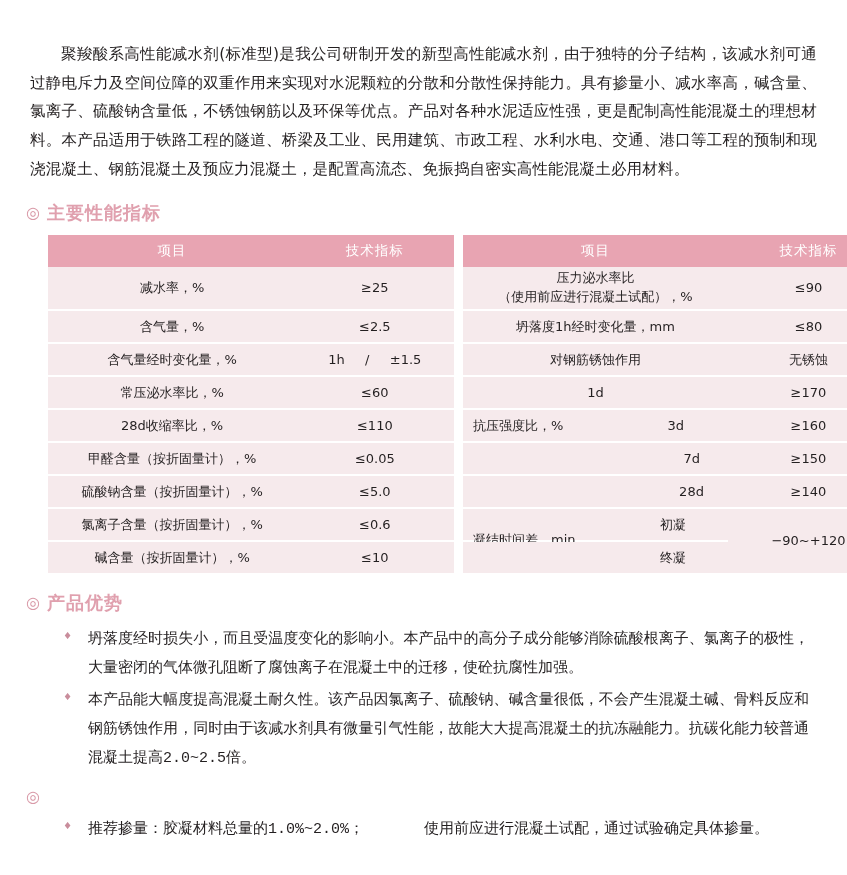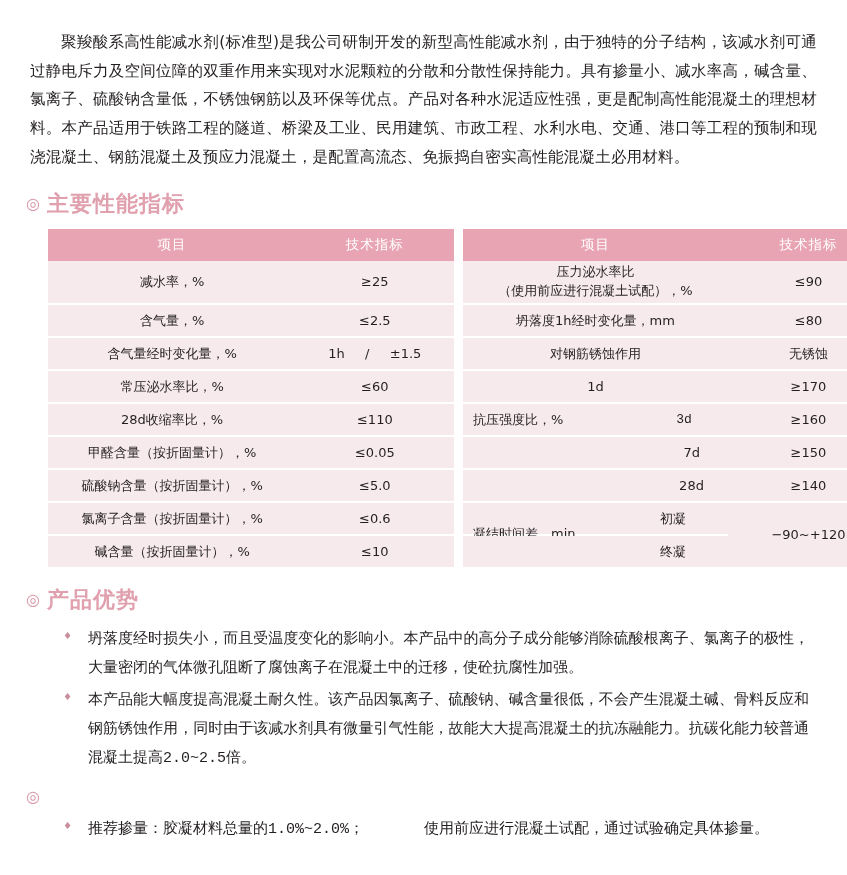--- a/index.html
+++ b/index.html
@@ -19,37 +19,37 @@
     box-sizing: border-box;
     padding: 20px 24px 10px 24px;
     position: relative;
   }
   .intro {
     font-size: 15.5px;
     line-height: 1.85;
     text-align: justify;
     text-indent: 2em;
     color: #231f20;
-    margin: 8px 6px 18px 6px;
+    margin: 20px 6px 18px 6px;
     letter-spacing: 0.2px;
   }
   .section-head {
     display: flex;
     align-items: center;
     gap: 7px;
     margin: 16px 0 10px 2px;
   }
   .section-head .marker {
     color: #d99aa8;
     font-size: 16px;
     line-height: 1;
   }
   .section-head .title {
     color: #e0a0ae;
-    font-size: 22px;
+    font-size: 18px;
     font-weight: bold;
     letter-spacing: 1px;
   }
 
   
   table.spec {
     border-collapse: collapse;
     width: 841px;
     margin: 4px 0 6px 24px;
     table-layout: fixed;
@@ -195,21 +195,21 @@
         <td class="gapcell"></td>
         <td class="item">1d</td>
         <td class="val">≥170</td>
       </tr>
       <tr>
         <td class="item">28d收缩率比，%</td>
         <td class="val">≤110</td>
         <td class="gapcell"></td>
         <td class="item" style="position:relative;">
           <span style="position:absolute; left:10px; top:50%; transform:translateY(-50%);">抗压强度比，%</span>
-          <span style="position:absolute; right:36px; top:50%; transform:translateY(-50%);font-family:Liberation Mono, monospace;">3d</span>
+          <span style="position:absolute; right:44px; top:50%; transform:translateY(-50%);">3d</span>
         </td>
         <td class="val">≥160</td>
       </tr>
       <tr>
         <td class="item">甲醛含量（按折固量计），%</td>
         <td class="val">≤0.05</td>
         <td class="gapcell"></td>
         <td class="item" style="position:relative;">
           <span style="position:absolute; right:28px; top:50%; transform:translateY(-50%);">7d</span>
         </td>

